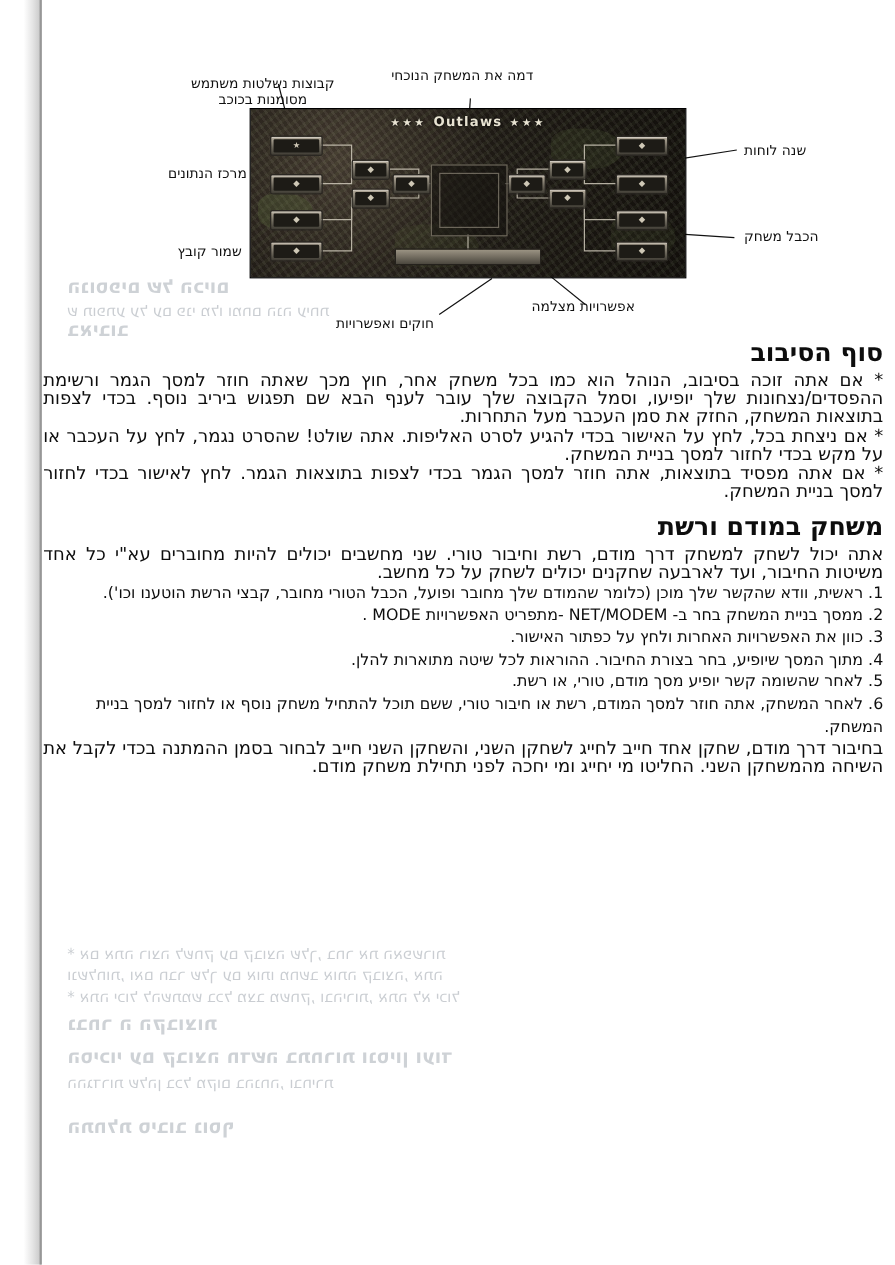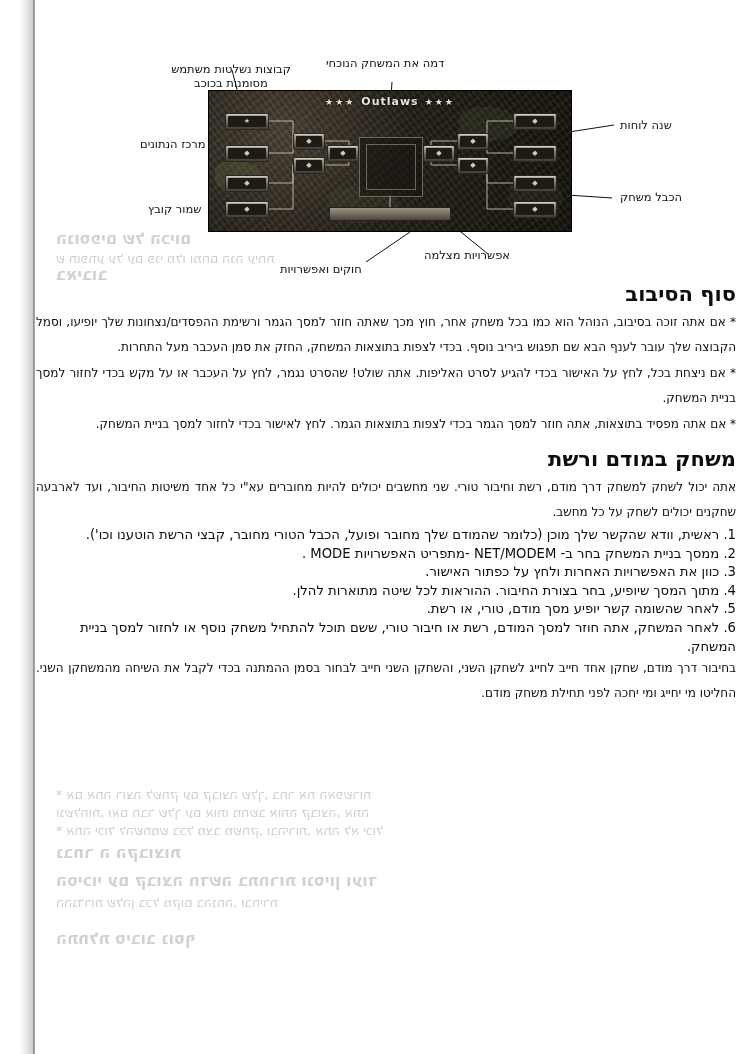--- a/index.html
+++ b/index.html
@@ -179,22 +179,22 @@
     font-weight: bold;
     margin: 10px 0 4px 0;
     letter-spacing: 0px;
   }
   h2.big {
     font-size: 25px;
     font-weight: bold;
     margin: 16px 0 6px 0;
   }
   p.para {
-    font-size: 12px;
-    line-height: 25px;
+    font-size: 15px;
+    line-height: 15px;
     margin: 0 0 1px 0;
     text-align: justify;
     text-justify: inter-word;
   }
   .list p {
     font-size: 13.2px;
     line-height: 18.6px;
     margin: 0;
   }
 
@@ -328,21 +328,21 @@
       <div class="plate" style="left:214px;top:54px;width:30px;height:15px;">
           <span class="glyph">◆</span>
         </div>
 
       <div class="center-panel">
         <div class="inner"></div>
       </div>
       <div class="bottom-bar"></div>
     </div>
 
-    <div class="lbl two-line" style="left:120px;top:40px;">
+    <div class="lbl two-line" style="left:108px;top:40px;">
       <div>קבוצות נשלטות משתמש</div>
       <div>מסומנות בכוכב</div>
     </div>
 
     <div class="lbl" style="left:290px;top:34px;">
       <span>דמה את המשחק הנוכחי</span>
     </div>
 
     <div class="lbl" style="left:584px;top:96px;">
       <span>שנה לוחות</span>
@@ -353,21 +353,21 @@
     </div>
 
     <div class="lbl" style="left:584px;top:168px;">
       <span>הכבל משחק</span>
     </div>
 
     <div class="lbl" style="left:112px;top:180px;">
       <span>שמור קובץ</span>
     </div>
 
-    <div class="lbl" style="left:388px;top:226px;">
+    <div class="lbl" style="left:407px;top:226px;">
       <span>אפשרויות מצלמה</span>
     </div>
 
     <div class="lbl" style="left:244px;top:240px;text-align:center;">
       <span>חוקים ואפשרויות</span>
     </div>
   </div>
 
   <div class="body">
 

